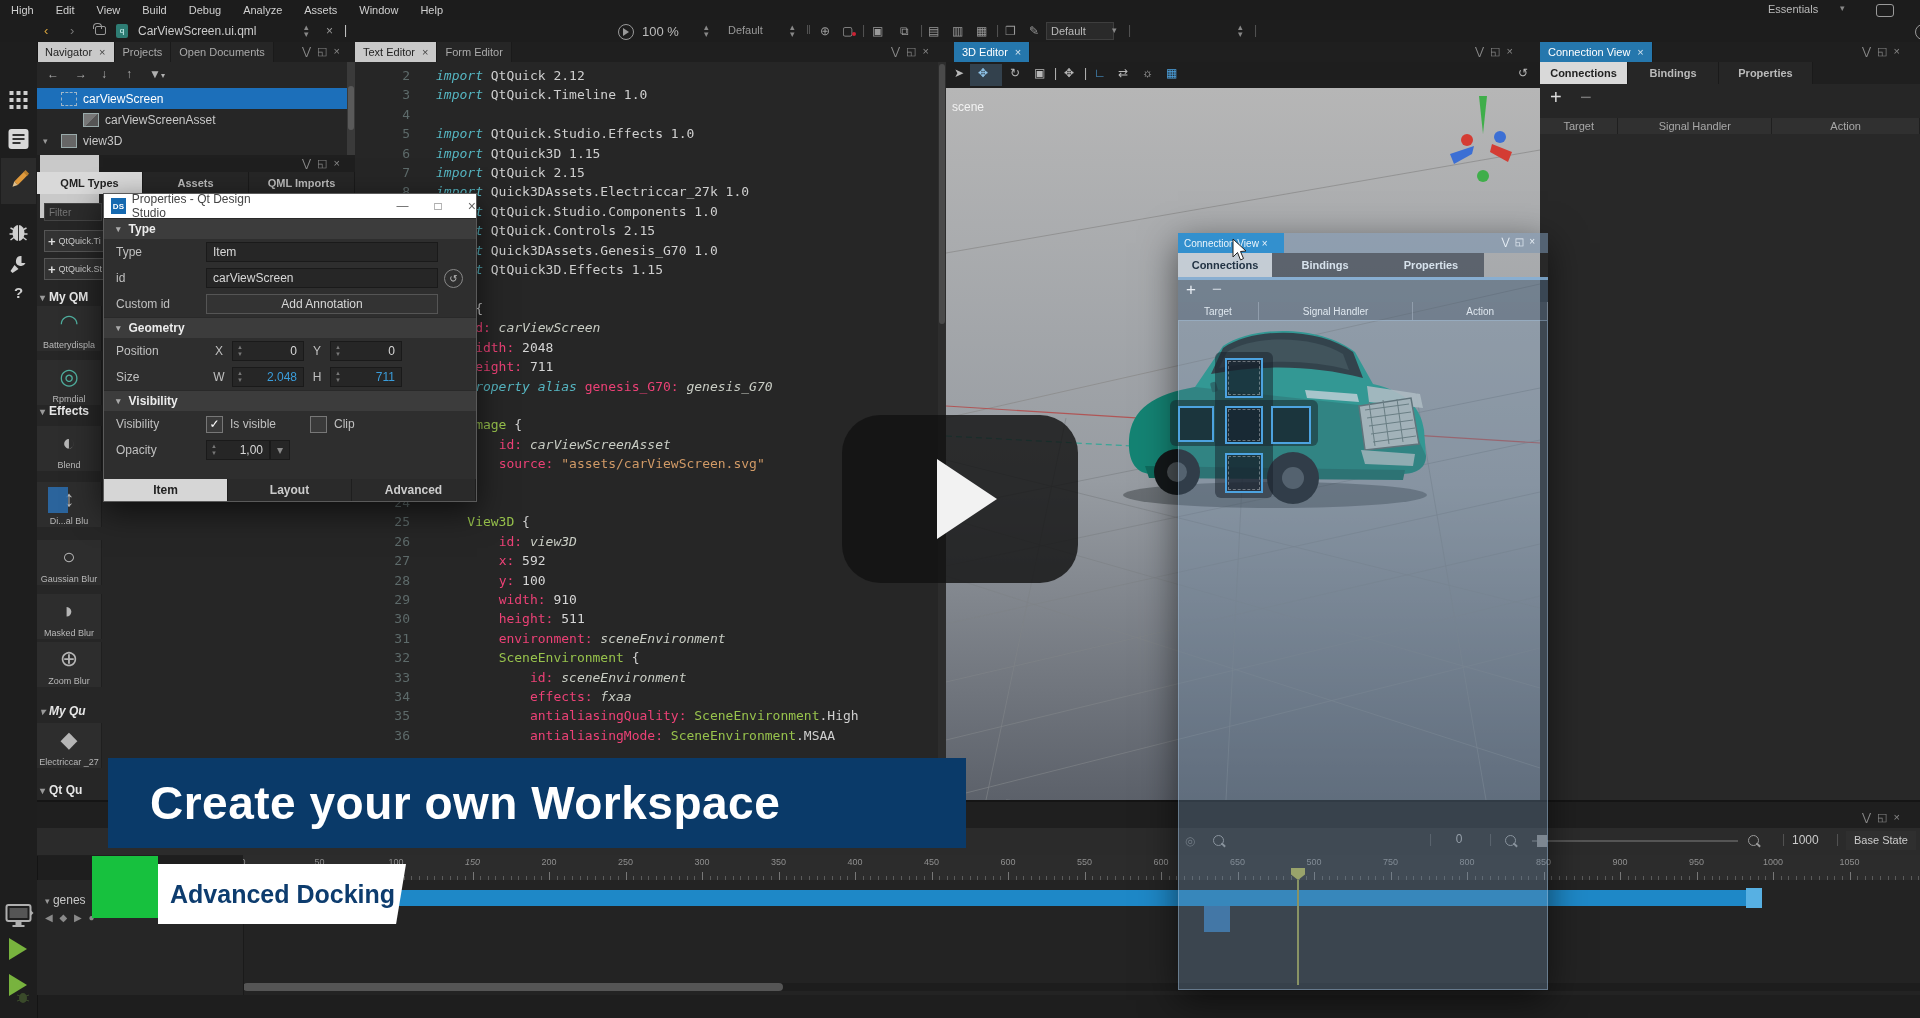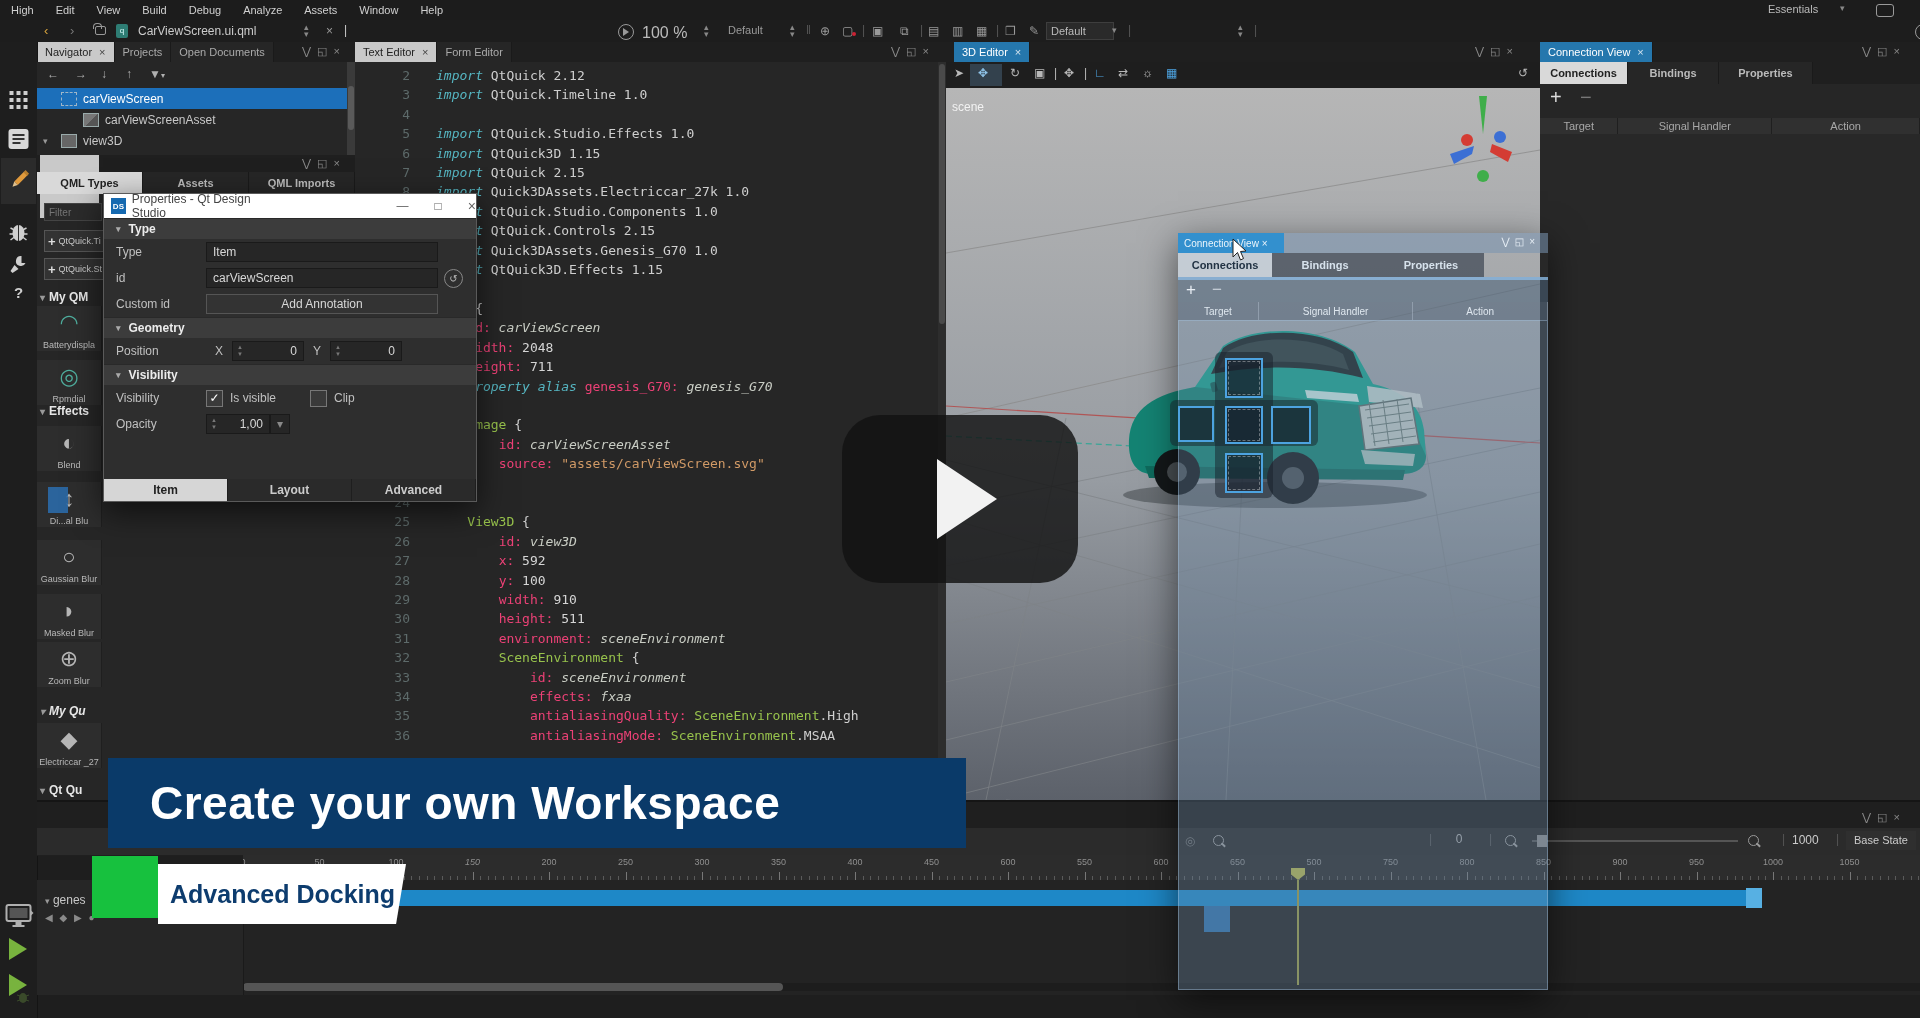--- a/index.html
+++ b/index.html
@@ -151,21 +151,21 @@
     <span class="abs" style="left:44px;top:3px;color:#d4a13c;font-size:13px;">‹</span>
     <span class="abs" style="left:70px;top:3px;color:#777;font-size:13px;">›</span>
     <span class="abs" style="left:95px;top:6px;width:9px;height:7px;border:1.5px solid #999;border-radius:2px;"></span>
     <span class="abs" style="left:93px;top:3px;width:7px;height:5px;border:1.5px solid #999;border-bottom:none;border-radius:4px 4px 0 0;"></span>
     <span class="abs" style="left:116px;top:4px;width:12px;height:14px;background:#2e7d74;border-radius:2px;color:#dff;font-size:8px;text-align:center;line-height:14px;">q</span>
     <span class="abs" style="left:138px;top:4px;color:#ccc;">CarViewScreen.ui.qml</span>
     <span class="abs" style="left:304px;top:4px;color:#888;font-size:9px;line-height:7px;">▴<br>▾</span>
     <span class="abs" style="left:326px;top:4px;color:#999;">×</span>
     <span class="abs" style="left:344px;top:3px;">|</span>
     <span class="abs circle-play" style="left:618px;top:4px;"></span>
-    <span class="abs" style="left:642px;top:4px;color:#bbb;font-size:16px;">100 %</span>
+    <span class="abs" style="left:642px;top:4px;color:#bbb;font-size:13px;">100 %</span>
     <span class="abs" style="left:704px;top:4px;color:#888;font-size:9px;line-height:7px;">▴<br>▾</span>
     <span class="abs" style="left:728px;top:4px;color:#999;font-size:11px;">Default</span>
     <span class="abs" style="left:790px;top:4px;color:#888;font-size:9px;line-height:7px;">▴<br>▾</span>
     <span class="abs sep" style="left:806px;top:3px;">‖</span>
     <span class="abs dim" style="left:820px;top:4px;">⊕</span>
     <span class="abs dim" style="left:842px;top:4px;">▢</span>
     <span class="abs" style="left:852px;top:12px;width:4px;height:4px;background:#c23;border-radius:50%;"></span>
     <span class="abs sep" style="left:862px;top:3px;">|</span>
     <span class="abs dim" style="left:872px;top:4px;">▣</span>
     <span class="abs dim" style="left:900px;top:4px;">⧉</span>
@@ -518,20 +518,33 @@
       <span class="plabel">Position</span>
       <span class="axis">X</span>
       <span class="spin" style="width:70px;">
           <span class="arr">▲<br>▼</span>
           <span class="v">0</span>
         </span>
       <span class="axis">Y</span>
       <span class="spin" style="width:70px;">
           <span class="arr">▲<br>▼</span>
           <span class="v">0</span>
+        </span>
+    </div>
+    <div class="prow">
+      <span class="plabel">Size</span>
+      <span class="axis">W</span>
+      <span class="spin" style="width:70px;">
+          <span class="arr">▲<br>▼</span>
+          <span class="v blue">2.048</span>
+        </span>
+      <span class="axis">H</span>
+      <span class="spin" style="width:70px;">
+          <span class="arr">▲<br>▼</span>
+          <span class="v blue">711</span>
         </span>
     </div>
     <div class="sechdr">
         <span class="car">▾</span>
         <span>Visibility</span>
       </div>
     <div class="prow">
       <span class="plabel">Visibility</span>
       <span class="chk">✓</span>
       <span>Is visible</span>

